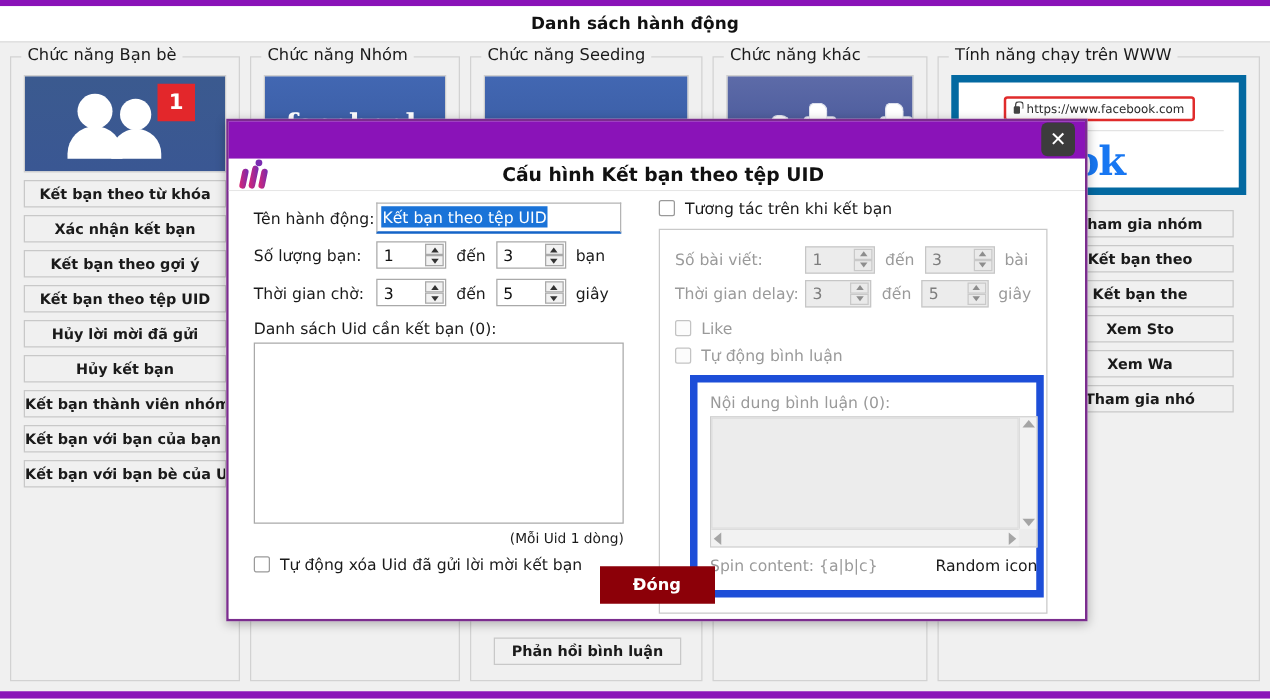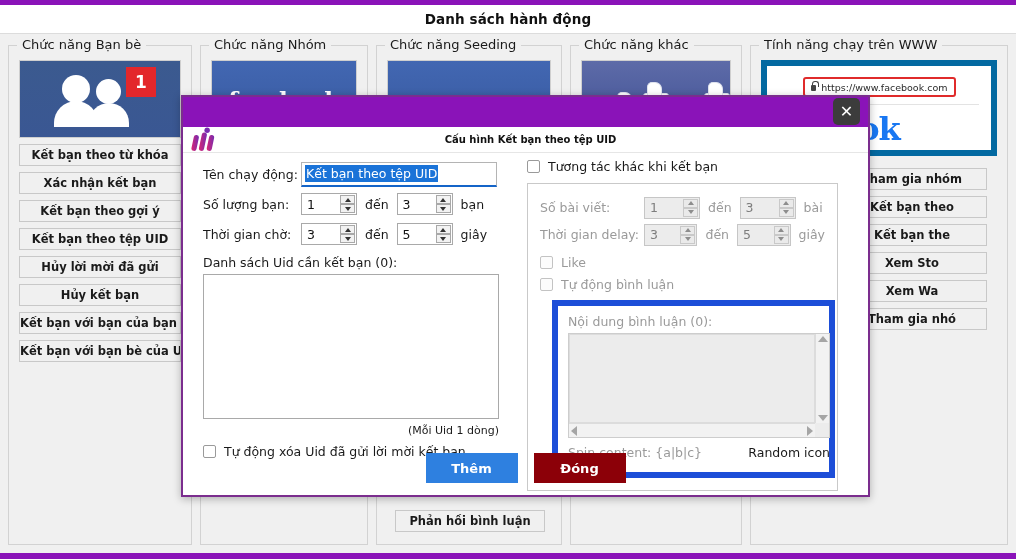--- a/index.html
+++ b/index.html
@@ -177,21 +177,21 @@
   .dlg-logo {
     position: absolute; left: 8px; top: 30px;
     width: 34px; height: 26px;
   }
   .dlg-titlestrip {
     position: absolute; left: 0; right: 0; top: 30px; height: 26px;
     background: #ffffff; border-bottom: 1px solid #e6e6e6;
     display: flex; align-items: center; justify-content: center;
   }
   .dlg-heading {
-    font-size: 10px; font-weight: bold; color: #111;
+    font-size: 15px; font-weight: bold; color: #111;
     margin-left: 10px;
   }
   .dlg-close {
     position: absolute; right: 8px; top: 1px;
     width: 27px; height: 27px; border-radius: 5px;
     background: #3c3c3c; color: #fff;
     display: flex; align-items: center; justify-content: center;
     font-size: 16px; font-weight: bold; cursor: pointer;
     z-index: 5;
   }
@@ -368,20 +368,21 @@
             <div class="body2"></div>
           <div class="badge-one">1</div>
         </div>
       </div>
       <div class="btn">Kết bạn theo từ khóa</div>
       <div class="btn">Xác nhận kết bạn</div>
       <div class="btn">Kết bạn theo gợi ý</div>
       <div class="btn">Kết bạn theo tệp UID</div>
       <div class="btn">Hủy lời mời đã gửi</div>
       <div class="btn">Hủy kết bạn</div>
+      <div class="btn">Kết bạn thành viên nhóm</div>
       <div class="btn">Kết bạn với bạn của bạn bè</div>
       <div class="btn">Kết bạn với bạn bè của UID</div>
     </div>
   </div>
 
   <div class="group" style="left:200px; top:45px; width:168px; height:500px;">
     <span class="legend">Chức năng Nhóm</span>
     <div class="grp-inner">
       <div class="banner fbword">
         <span class="ghost" style="left:10px;bottom:0;width:18px;height:28px;"></span>
@@ -472,21 +473,21 @@
 
     <div class="dlg-close">
       <span>✕</span>
     </div>
 
     <div class="dlg-body">
 
       <div class="dlg-left">
 
         <div class="row" style="margin-top:6px;">
-          <span class="lbl">Tên chạy động:</span>
+          <span class="lbl">Tên hành động:</span>
           <div class="tinput">
             <span class="sel">Kết bạn theo tệp UID</span>
           </div>
         </div>
 
         <div class="row">
           <span class="lbl">Số lượng bạn:</span>
           <div class="spin">
             <span>1</span>
             <span class="arrows">
@@ -550,21 +551,21 @@
         <div class="chk-row">
           <span class="chk"></span>
           <span class="chk-lbl">Tự động xóa Uid đã gửi lời mời kết bạn</span>
         </div>
       </div>
 
       <div class="dlg-right">
 
         <div class="chk-row" style="margin-top:6px;">
           <span class="chk"></span>
-          <span class="chk-lbl">Tương tác khác khi kết bạn</span>
+          <span class="chk-lbl">Tương tác trên khi kết bạn</span>
         </div>
 
         <div class="panelbox">
 
           <div class="row" style="height:27px;">
             <span class="lbl dim" style="width:104px;">Số bài viết:</span>
             <div class="spin dim">
               <span>1</span>
               <span class="arrows">
                 <div>
@@ -645,19 +646,18 @@
 
             <div class="spin-row">
               <span class="spin-note">Spin content: {a|b|c}</span>
               <span class="rand-note">Random icon</span>
             </div>
           </div>
         </div>
       </div>
 
       <div class="dlg-footer">
-        <div class="btn-add">Thêm</div>
         <div class="btn-close">Đóng</div>
       </div>
 
     </div>
   </div>
 </div>
 
 </body></html>

